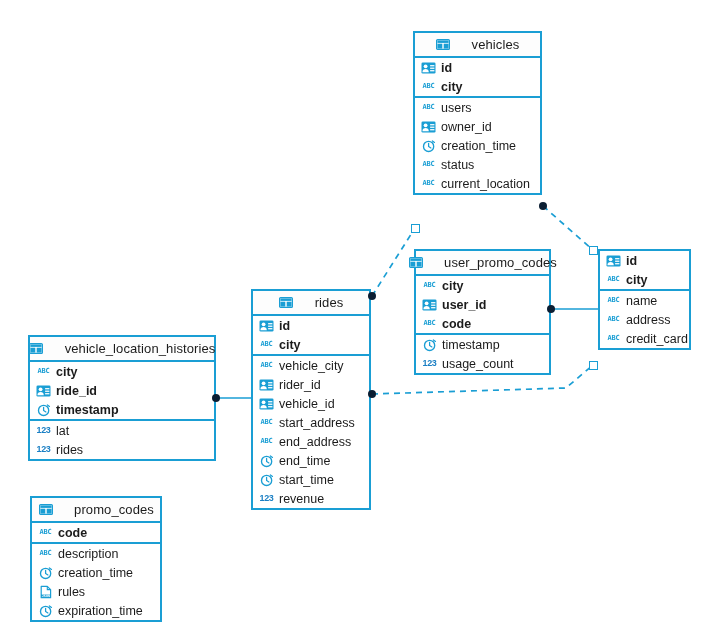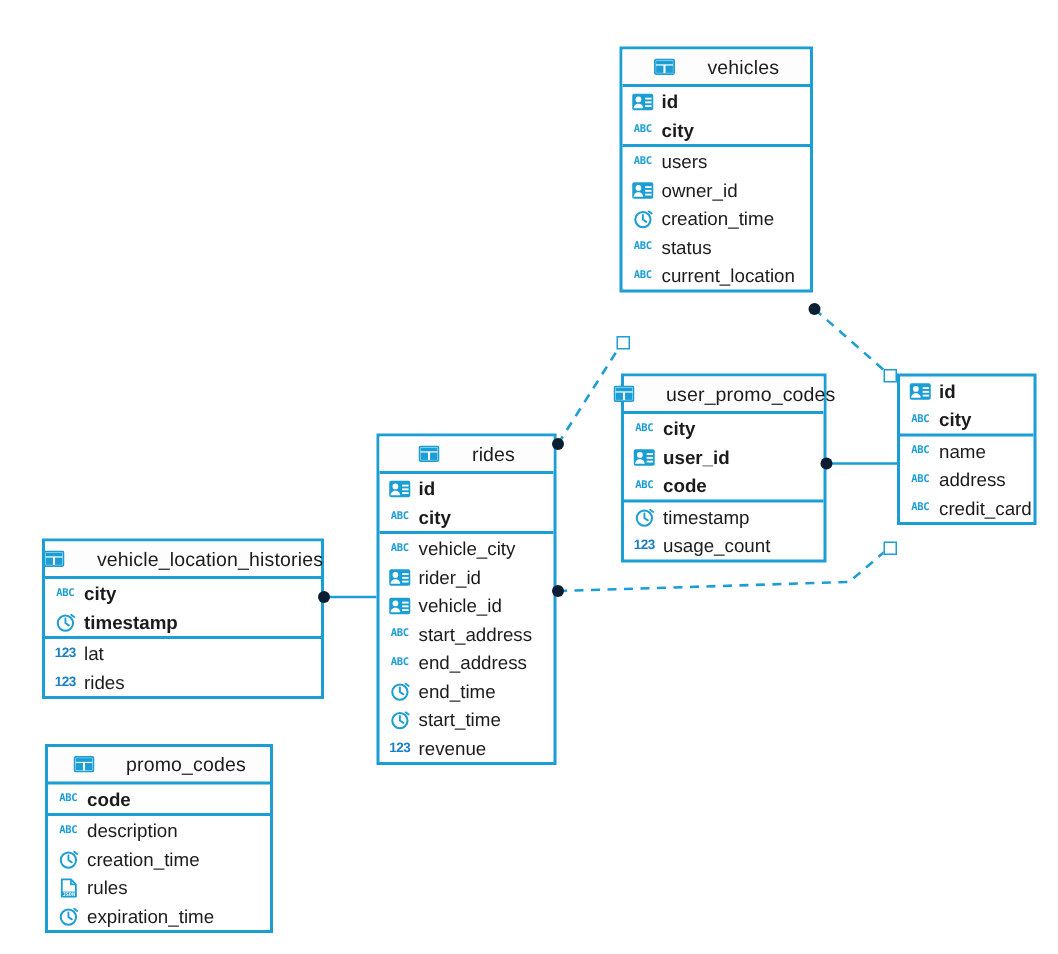--- a/index.html
+++ b/index.html
@@ -386,41 +386,54 @@
           <span class="fname">start_time</span>
         </div>
         <div class="row">
           <span class="ic">
             <span class="ic-123">123</span>
           </span>
           <span class="fname">revenue</span>
         </div>
       </div>
     </div>
-    <div class="tbl" style="left: 28px; top: 335px; width: 188px; margin-top: 24px;">
+    <div class="tbl" style="left: 28px; top: 335px; width: 188px;">
       <div class="tbl-title">
         <span class="ic">
           <svg width="14" height="11" viewBox="0 0 14 11">
             <rect x="0.6" y="0.6" width="12.8" height="9.8" rx="1" fill="#ffffff" stroke="#1a9ed4" stroke-width="1.2"></rect>
             <rect x="1.4" y="1.4" width="11.2" height="2.5" fill="#1a9ed4"></rect>
             <rect x="1.4" y="4.7" width="4.9" height="4.9" fill="#1a9ed4"></rect>
             <rect x="7.7" y="4.7" width="4.9" height="4.9" fill="#1a9ed4"></rect>
           </svg>
         </span>
         <span class="tname">vehicle_location_histories</span>
       </div>
       <div class="sect keys">
         <div class="row">
           <span class="ic">
             <span class="ic-abc">ABC</span>
           </span>
           <span class="fname">city</span>
         </div>
         <div class="row">
           <span class="ic">
+            <svg width="15" height="12" viewBox="0 0 15 12">
+              <rect x="0.5" y="0.5" width="14" height="11" rx="1.3" fill="#1a9ed4"></rect>
+              <circle cx="4.6" cy="4.3" r="1.9" fill="#ffffff"></circle>
+              <path d="M1.4 10.2c0-1.9 1.45-3.1 3.2-3.1s3.2 1.2 3.2 3.1z" fill="#ffffff"></path>
+              <rect x="9.1" y="3.1" width="4.3" height="1.25" fill="#ffffff"></rect>
+              <rect x="9.1" y="5.6" width="4.3" height="1.25" fill="#ffffff"></rect>
+              <rect x="9.1" y="8.1" width="4.3" height="1.25" fill="#ffffff"></rect>
+            </svg>
+          </span>
+          <span class="fname">ride_id</span>
+        </div>
+        <div class="row">
+          <span class="ic">
             <svg width="14" height="14" viewBox="0 0 14 14">
               <circle cx="6.6" cy="7.4" r="5.1" fill="#ffffff" stroke="#1a9ed4" stroke-width="1.35"></circle>
               <path d="M6.6 4.3v3.1l2.3 1.5" fill="none" stroke="#1a9ed4" stroke-width="1.25" stroke-linecap="round"></path>
               <path d="M10.4 1.9l2.1 1.5" stroke="#1a9ed4" stroke-width="1.2" stroke-linecap="round"></path>
             </svg>
           </span>
           <span class="fname">timestamp</span>
         </div>
       </div>
       <div class="sect cols">
@@ -431,21 +444,21 @@
           <span class="fname">lat</span>
         </div>
         <div class="row">
           <span class="ic">
             <span class="ic-123">123</span>
           </span>
           <span class="fname">rides</span>
         </div>
       </div>
     </div>
-    <div class="tbl" style="left: 30px; top: 496px; width: 152px;">
+    <div class="tbl" style="left: 30px; top: 496px; width: 132px;">
       <div class="tbl-title">
         <span class="ic">
           <svg width="14" height="11" viewBox="0 0 14 11">
             <rect x="0.6" y="0.6" width="12.8" height="9.8" rx="1" fill="#ffffff" stroke="#1a9ed4" stroke-width="1.2"></rect>
             <rect x="1.4" y="1.4" width="11.2" height="2.5" fill="#1a9ed4"></rect>
             <rect x="1.4" y="4.7" width="4.9" height="4.9" fill="#1a9ed4"></rect>
             <rect x="7.7" y="4.7" width="4.9" height="4.9" fill="#1a9ed4"></rect>
           </svg>
         </span>
         <span class="tname">promo_codes</span>

